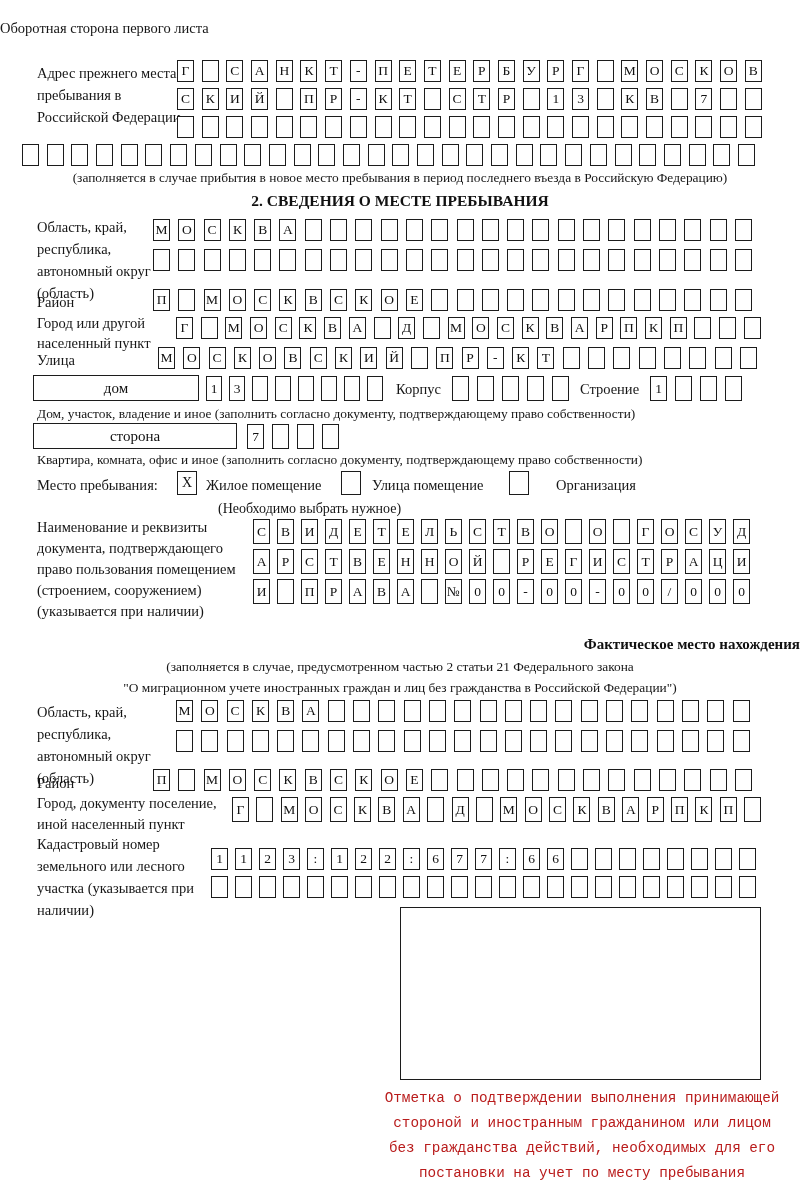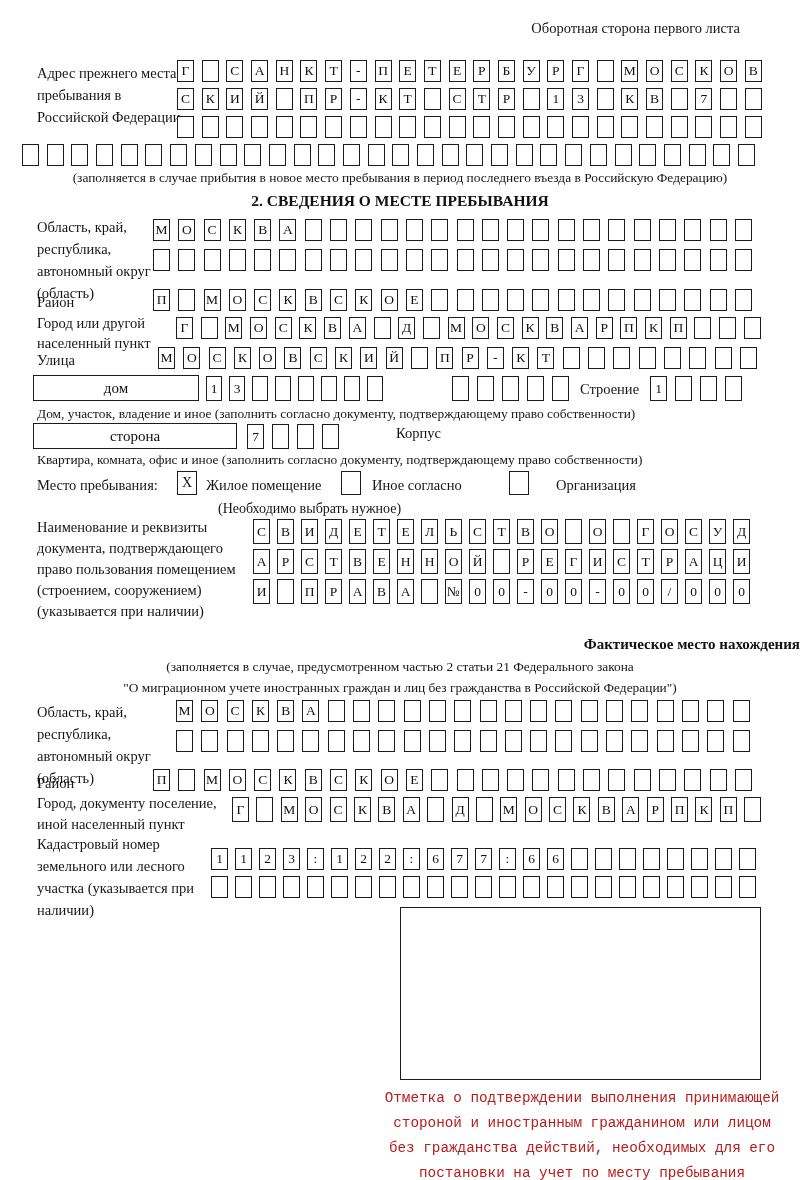--- a/index.html
+++ b/index.html
@@ -49,21 +49,21 @@
     border: 1.8px solid #1c1c1c;
     background: #fff;
   }
   .note-cap { font-size: 14.3px; line-height: 25px; text-align: center; color:#b91c1c;font-family:Liberation Mono, monospace; }
 </style>
 </head>
 <body>
 
 <div class="page">
 
-  <div class="abs cap" style="top:20px; left:0; width:740px; text-align:right; font-size:14.5px;">Оборотная сторона первого листа</div>
+  <div class="abs cap" style="top:20px; left:0; width:740px; text-align:left; font-size:14.5px;">Оборотная сторона первого листа</div>
 
   <div class="abs lbl" style="top:62px; left:37px; width:150px;">Адрес прежнего места пребывания в Российской Федерации</div>
 
   <div class="abs boxrow g77" style="top:60px; left:177px;">
       <span class="cb">Г</span>
       <span class="cb"></span>
       <span class="cb">С</span>
       <span class="cb">А</span>
       <span class="cb">Н</span>
       <span class="cb">К</span>
@@ -317,21 +317,21 @@
   <div class="abs boxrow g70 dom-cells tallcells" style="top:376px; left:206px;">
       <span class="cb">1</span>
       <span class="cb">3</span>
       <span class="cb"></span>
       <span class="cb"></span>
       <span class="cb"></span>
       <span class="cb"></span>
       <span class="cb"></span>
       <span class="cb"></span>
     </div>
-  <div class="abs lbl" style="top:378px; left:396px;margin-top:44px;">Корпус</div>
+  <div class="abs lbl" style="top:378px; left:396px;">Корпус</div>
   <div class="abs boxrow g25 tallcells" style="top:376px; left:452px;">
       <span class="cb"></span>
       <span class="cb"></span>
       <span class="cb"></span>
       <span class="cb"></span>
       <span class="cb"></span>
     </div>
   <div class="abs lbl" style="top:378px; left:580px;">Строение</div>
   <div class="abs boxrow g25 tallcells" style="top:376px; left:650px;">
       <span class="cb">1</span>
@@ -349,21 +349,21 @@
       <span class="cb"></span>
       <span class="cb"></span>
     </div>
 
   <div class="abs cap" style="top:452px; left:37px;">Квартира, комната, офис и иное (заполнить согласно документу, подтверждающему право собственности)</div>
 
   <div class="abs lbl" style="top:474px; left:37px;">Место пребывания:</div>
   <div class="abs chk" style="top:471px; left:177px;">X</div>
   <div class="abs lbl" style="top:474px; left:206px;">Жилое помещение</div>
   <div class="abs chk" style="top:471px; left:341px;"></div>
-  <div class="abs lbl" style="top:474px; left:372px;">Иное согласно</div>
+  <div class="abs lbl" style="top:474px; left:372px;">Улица помещение</div>
   <div class="abs chk" style="top:471px; left:509px;"></div>
   <div class="abs lbl" style="top:474px; left:556px;">Организация</div>
   <div class="abs cap" style="top:501px; left:218px; font-size:14px;">(Необходимо выбрать нужное)</div>
 
   <div class="abs lbl" style="top:517px; left:37px; width:222px; line-height:21px;">Наименование и реквизиты документа, подтверждающего право пользования помещением (строением, сооружением) (указывается при наличии)</div>
   <div class="abs boxrow g70 tallcells" style="top:519px; left:253px;">
       <span class="cb">С</span>
       <span class="cb">В</span>
       <span class="cb">И</span>
       <span class="cb">Д</span>

